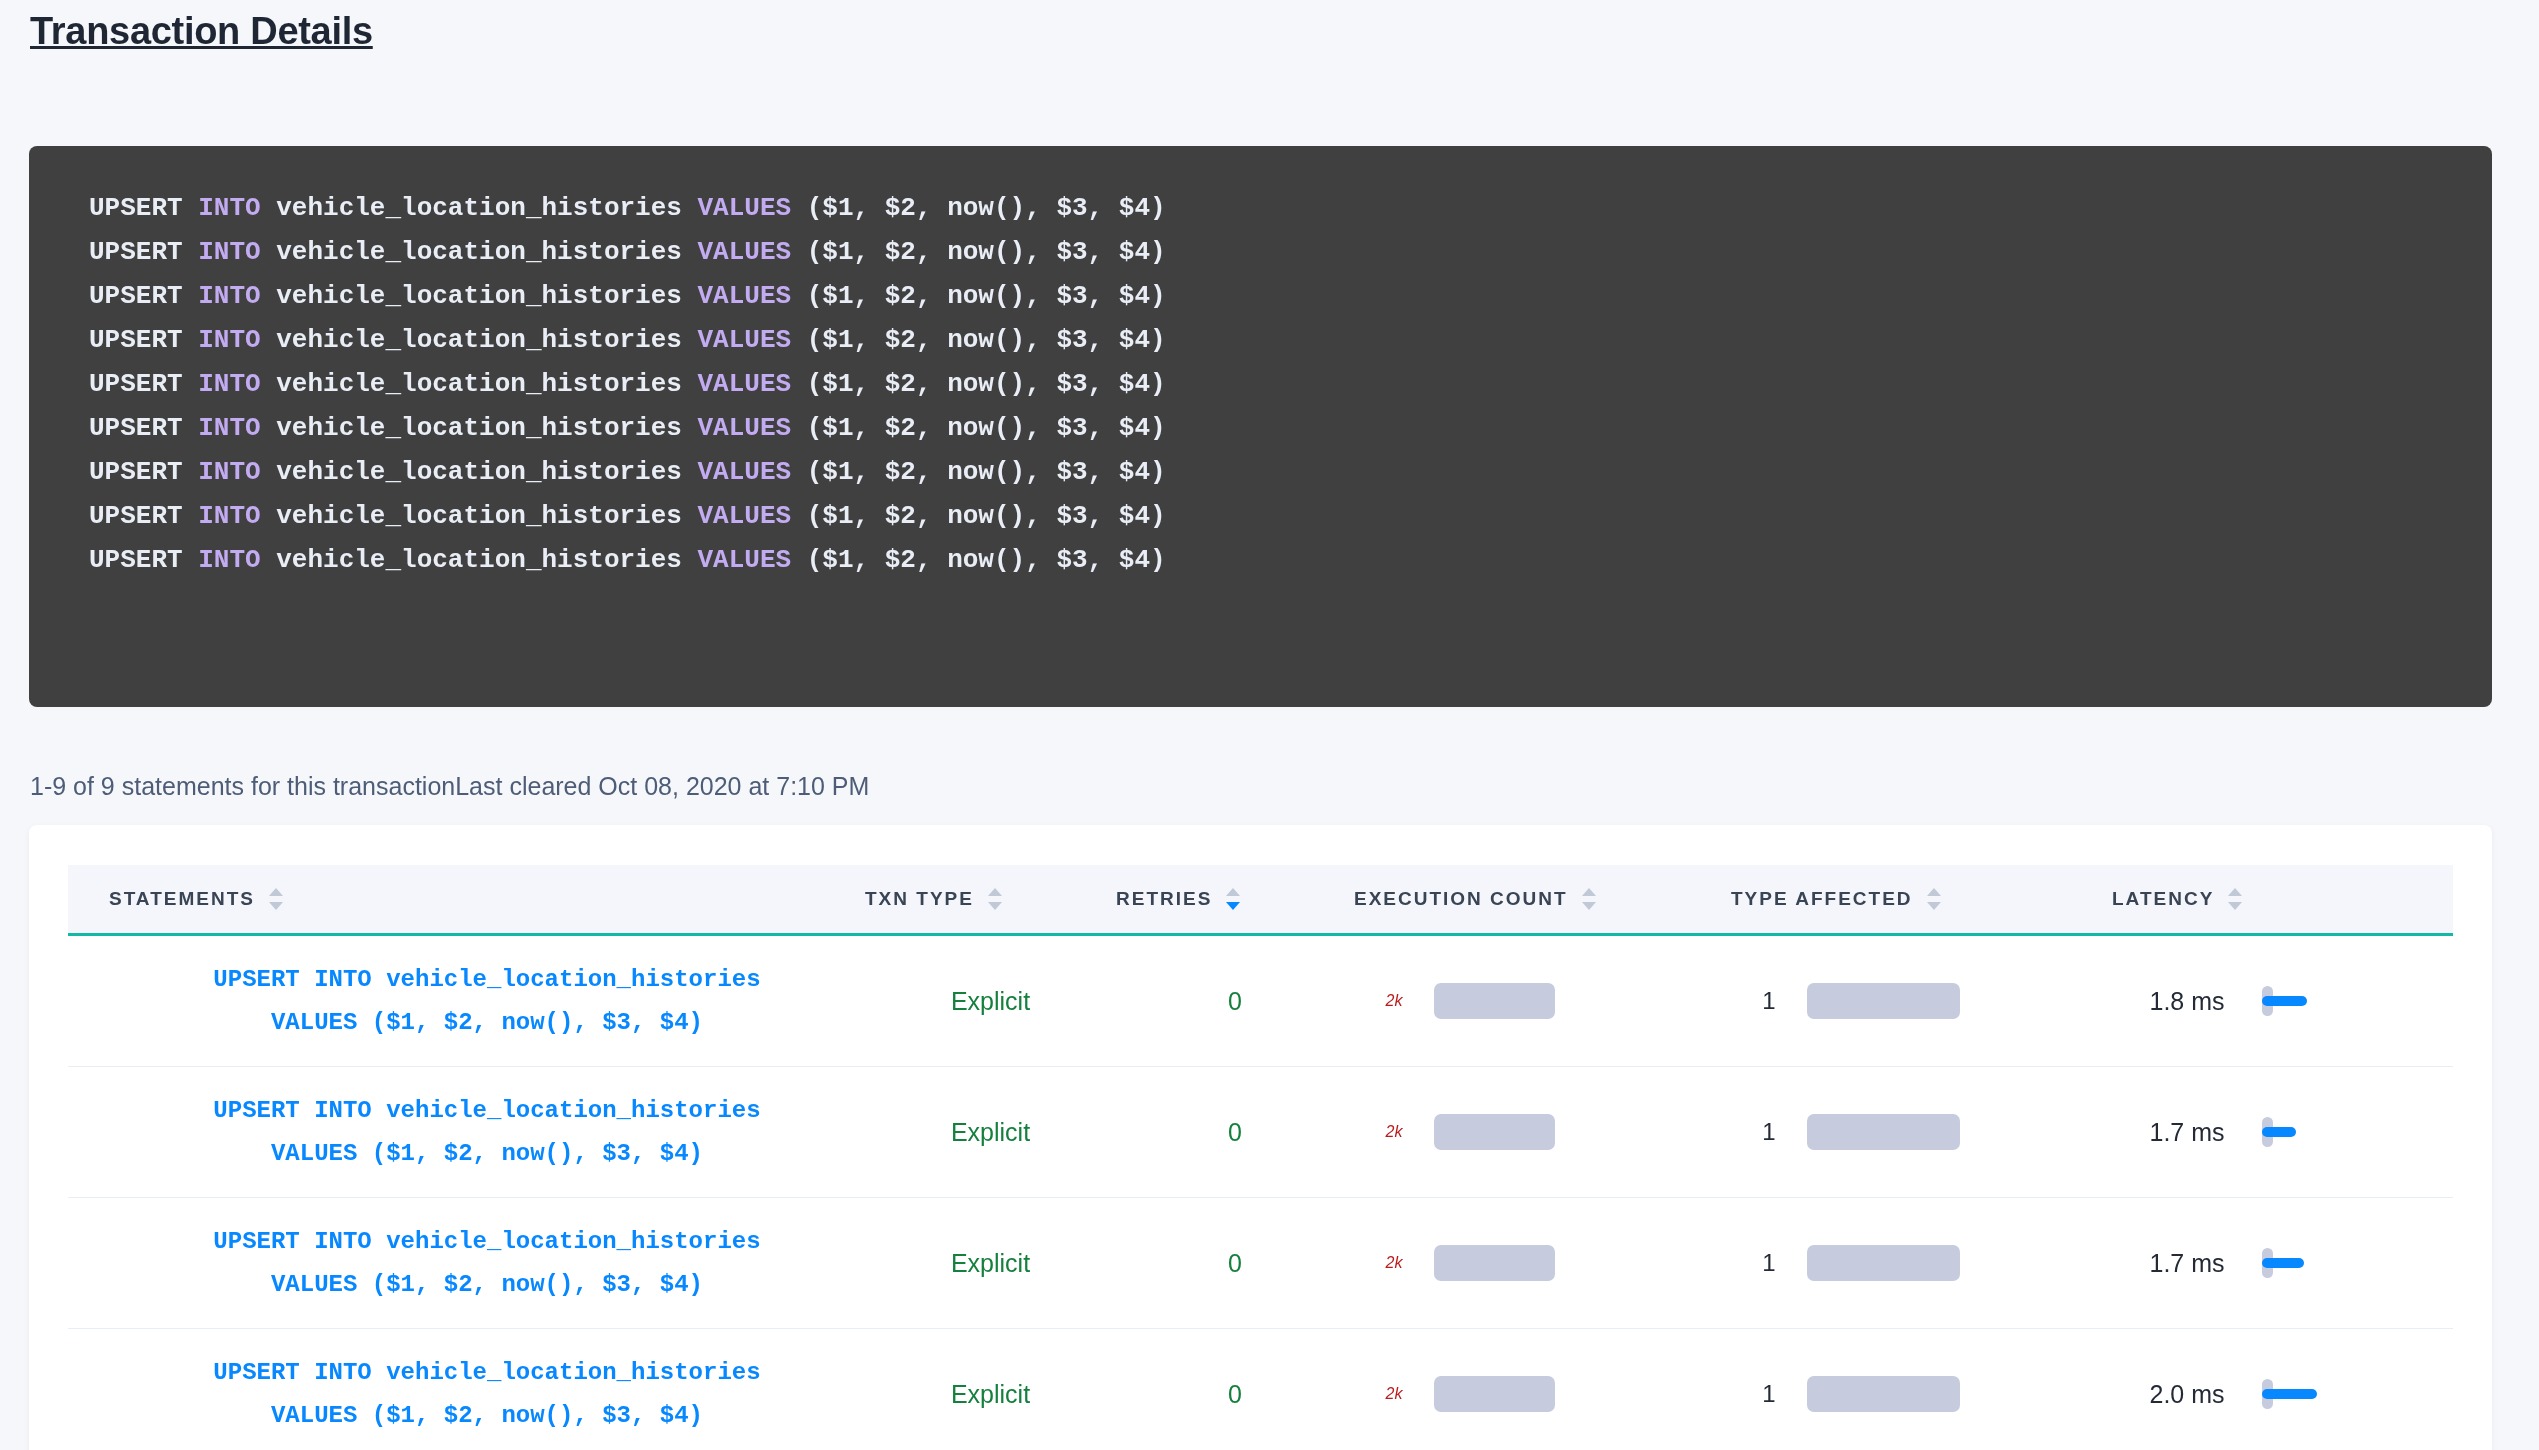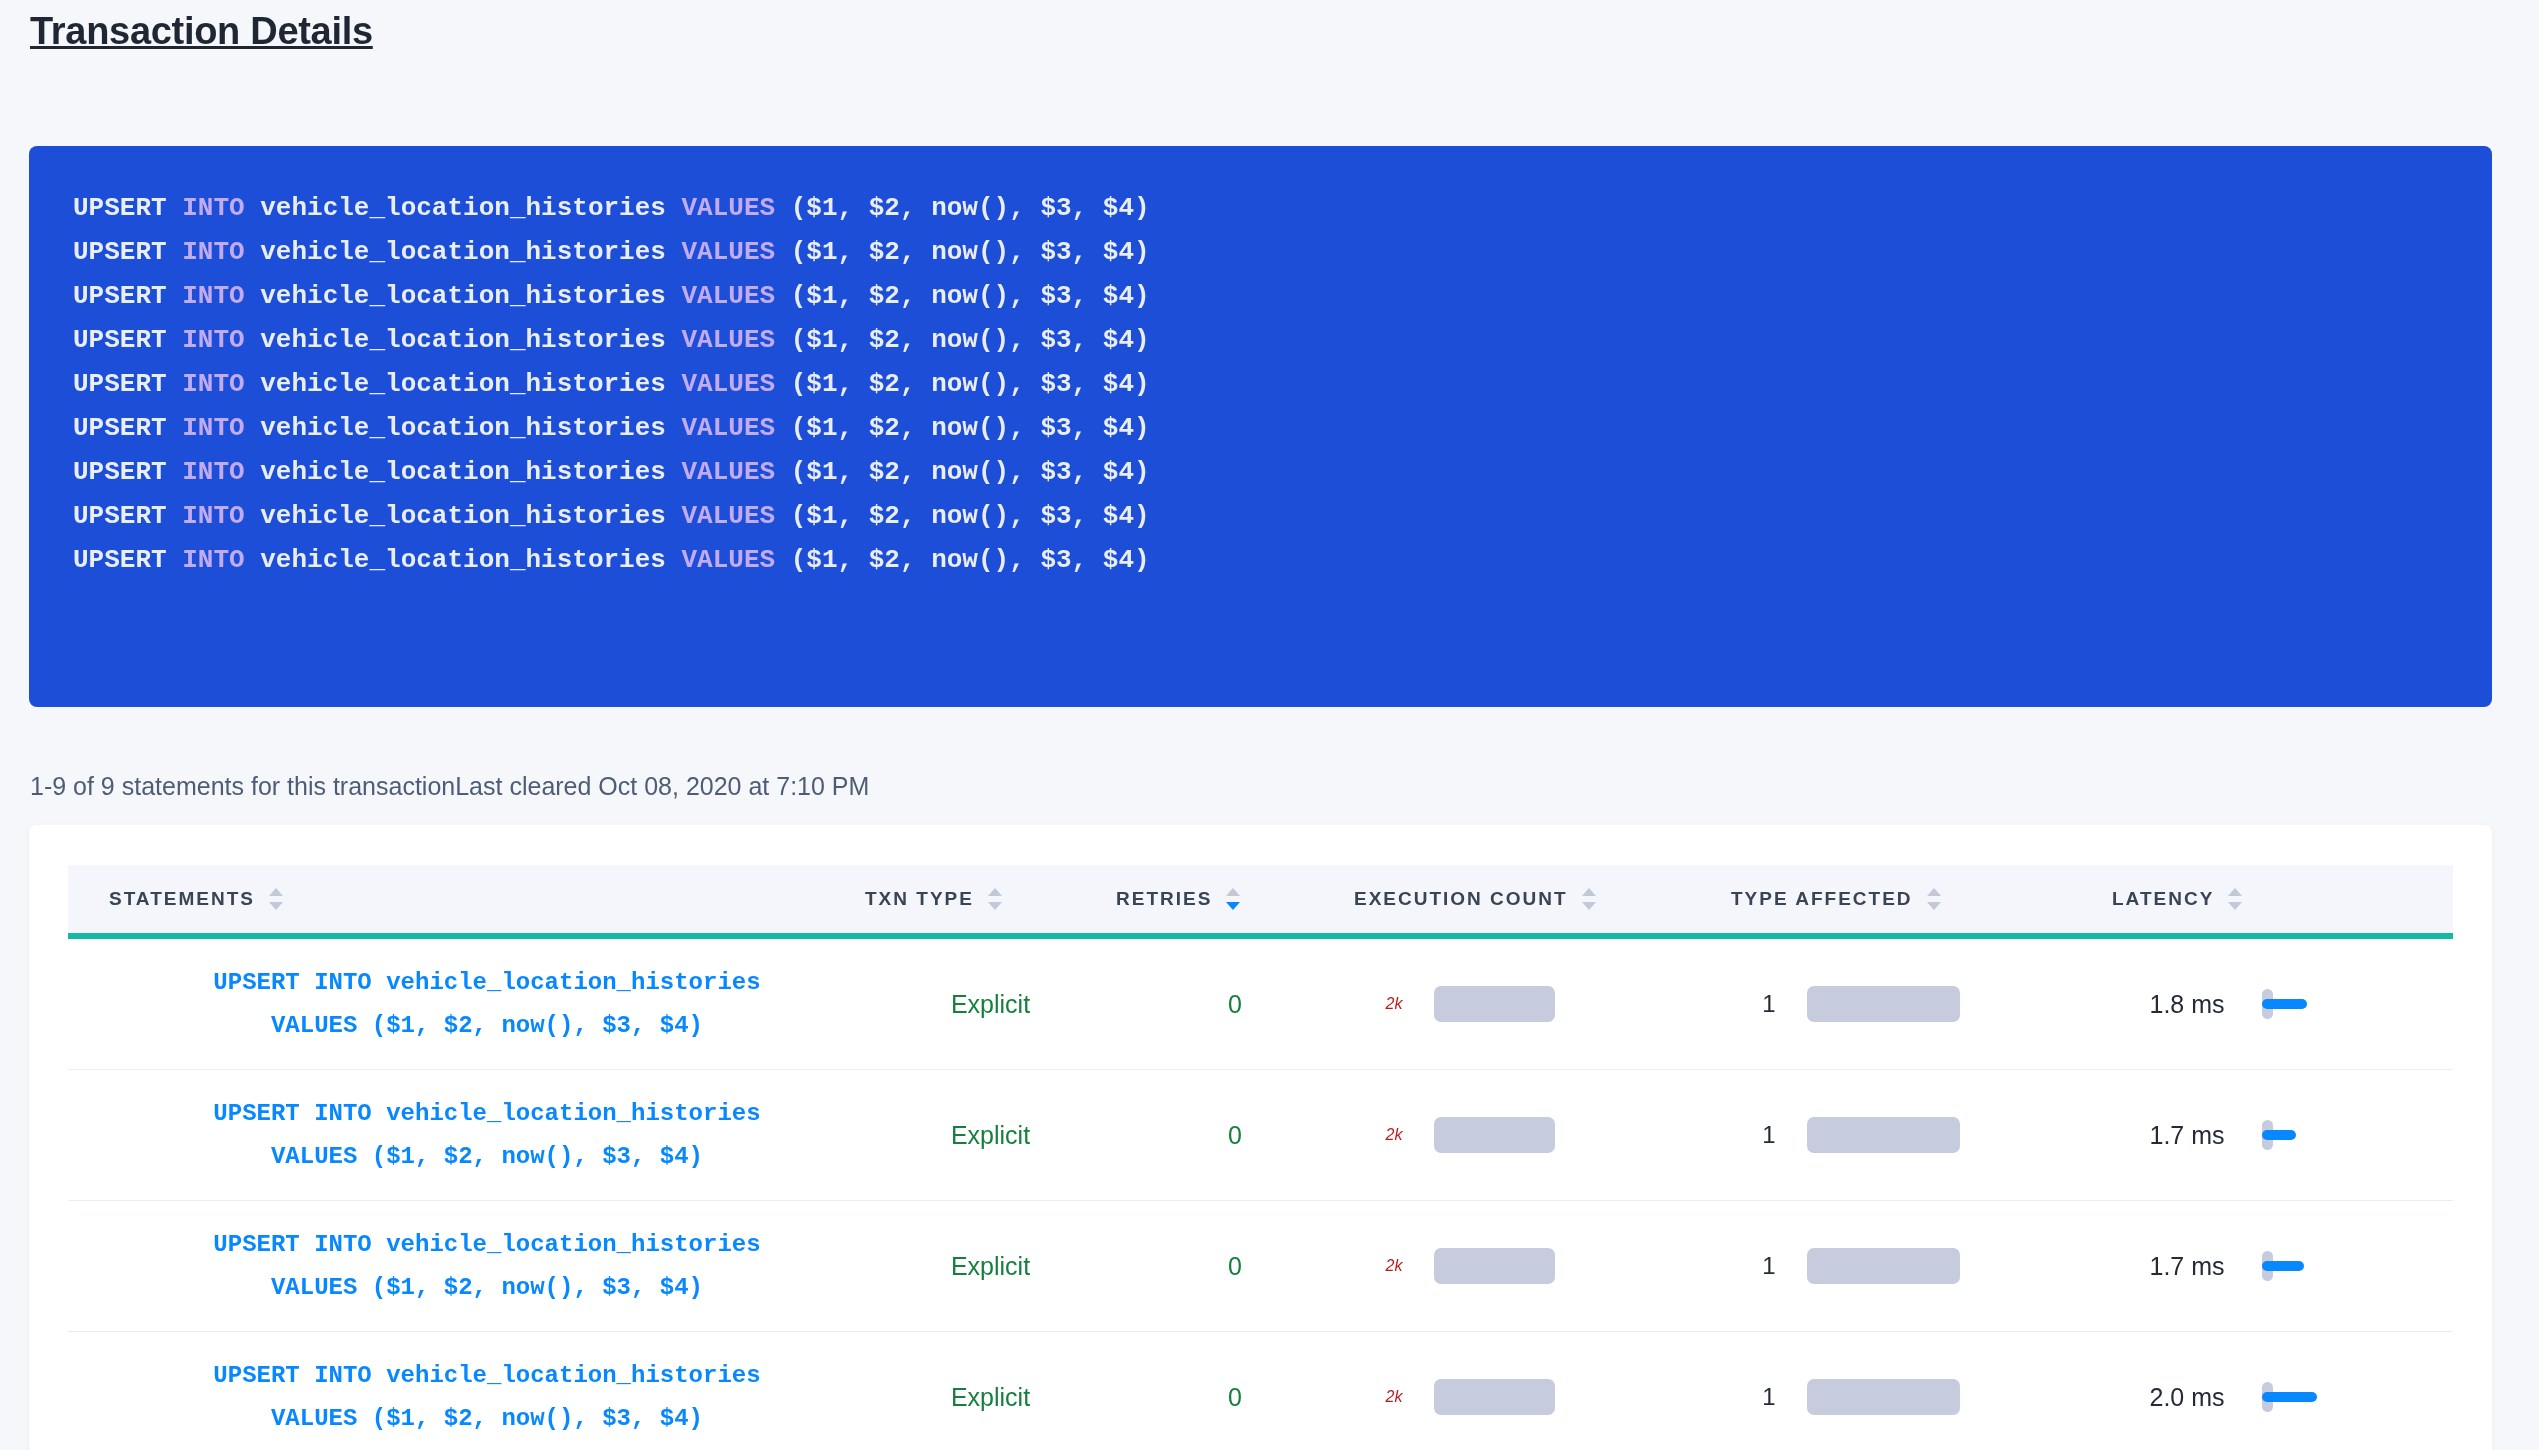--- a/index.html
+++ b/index.html
@@ -14,22 +14,22 @@
   
   .page-title{
     position:absolute;left:30px;top:10px;
     font-size:38px;font-weight:700;color:#1f2735;
     letter-spacing:-0.3px;margin:0;text-decoration:underline;
   }
   
   .code-block{
     position:absolute;left:29px;top:146px;
     width:2463px;height:561px;box-sizing:border-box;
-    background:#1d4ed8;border-radius:8px;
-    padding:40px 44px;
+    background:#404040;border-radius:8px;
+    padding:40px 60px;
   }
   .code-line{
     font-family:"Liberation Mono","DejaVu Sans Mono",monospace;
     font-weight:700;font-size:26px;line-height:44px;
     color:#e9edf6;white-space:pre;
   }
   .tok-keyword{color:#c3abf1;}
   .tok-plain{color:#e9edf6;}
   
   .summary-row{
@@ -45,21 +45,21 @@
     box-shadow:0 2px 6px rgba(20,30,50,0.05);
     padding:40px 39px 0 39px;
   }
   .grid-row{
     display:grid;
     grid-template-columns:797px 251px 238px 377px 381px 340px;
     align-items:center;
   }
   .thead{
     height:68px;background:#f4f6fb;
-    border-bottom:6px solid #14b8a6;
+    border-bottom:3px solid #14b8a6;
   }
   .th{
     display:flex;align-items:center;
     font-size:19px;font-weight:700;letter-spacing:2px;
     color:#394455;cursor:pointer;
   }
   .th.col-statements{padding-left:41px;}
   .sort-stack{
     display:inline-flex;flex-direction:column;gap:6px;
     margin-left:14px;

